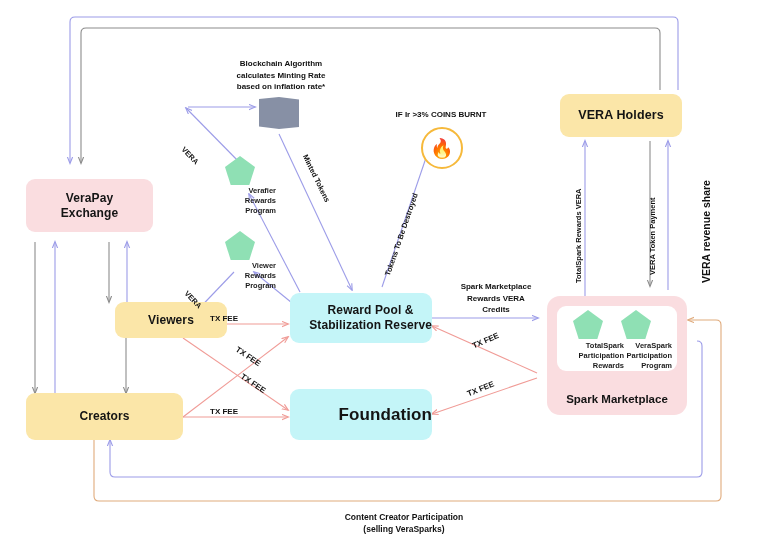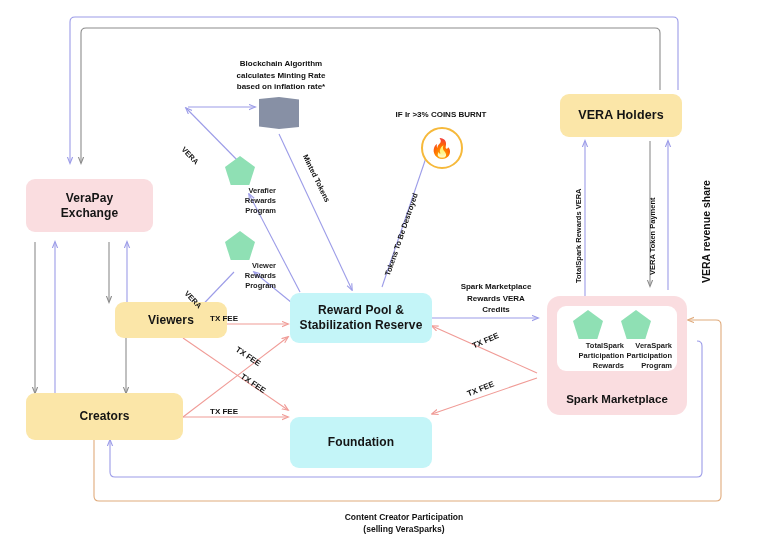--- a/index.html
+++ b/index.html
@@ -24,21 +24,21 @@
     justify-content:center;
     text-align:center;
     border-radius:9px;
     font-weight:bold;
     color:#141414;
     letter-spacing:.1px;
     line-height:1.25;
   }
   .n-yellow{background:#fbe6a8;}
   .n-pink{background:#fadde0;}
-  .n-cyan{background:#c4f5f8;}
+  .n-cyan{background:#c4f5f8;justify-content:flex-end;}
 
   .node .lbl{white-space:pre-line;}
 
   .pentagon{
     position:absolute;
     width:30px;height:29px;
     background:#8fe0b4;
     clip-path:polygon(50% 0%, 100% 38%, 81% 100%, 19% 100%, 0% 38%);
   }
   .prog-cap{
@@ -187,21 +187,21 @@
 
   <div class="node n-yellow" style="left:26px;top:393px;width:157px;height:47px;font-size:12px;align-items:center;">
     <span class="lbl">Creators</span>
   </div>
 
   <div class="node n-cyan" style="left:290px;top:293px;width:142px;height:50px;font-size:12px;">
     <span class="lbl">Reward Pool &amp;
 Stabilization Reserve</span>
   </div>
 
-  <div class="node n-cyan" style="left:290px;top:389px;width:142px;height:51px;font-size:12px;margin-top:28px;">
+  <div class="node n-cyan" style="left:290px;top:389px;width:142px;height:51px;font-size:17px;">
     <span class="lbl">Foundation</span>
   </div>
 
   <div class="node n-yellow" style="left:560px;top:94px;width:122px;height:43px;font-size:12.5px;">
     <span class="lbl">VERA Holders</span>
   </div>
 
   <div class="node n-pink" style="left:547px;top:296px;width:140px;height:119px;border-radius:13px;"></div>
   <div class="mkt-inner" style="left:557px;top:306px;width:120px;height:65px;"></div>
 

